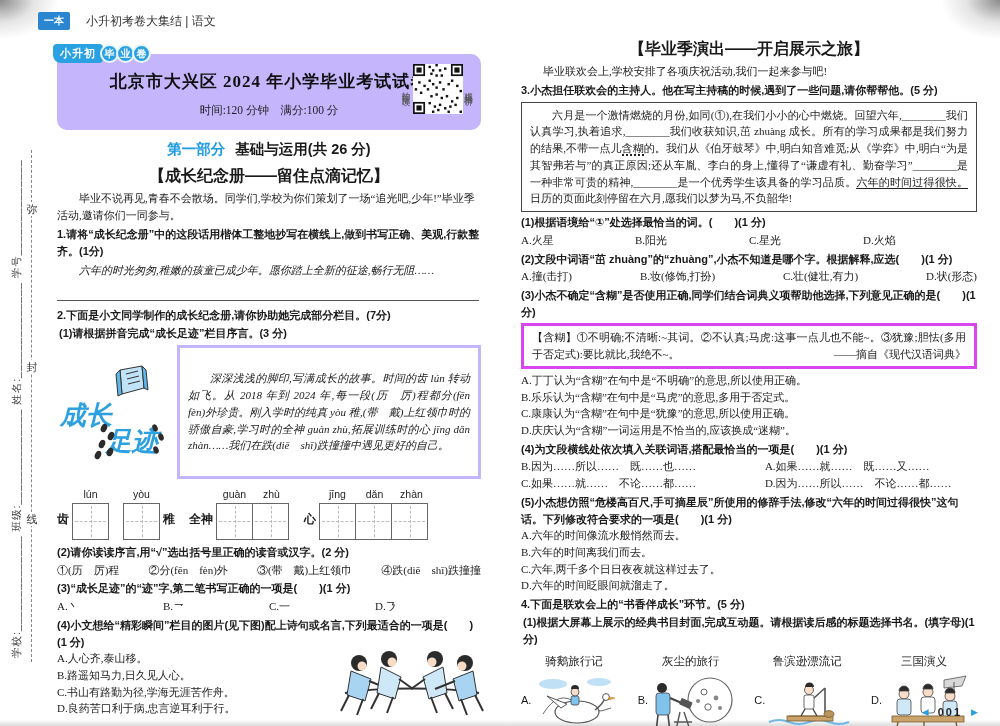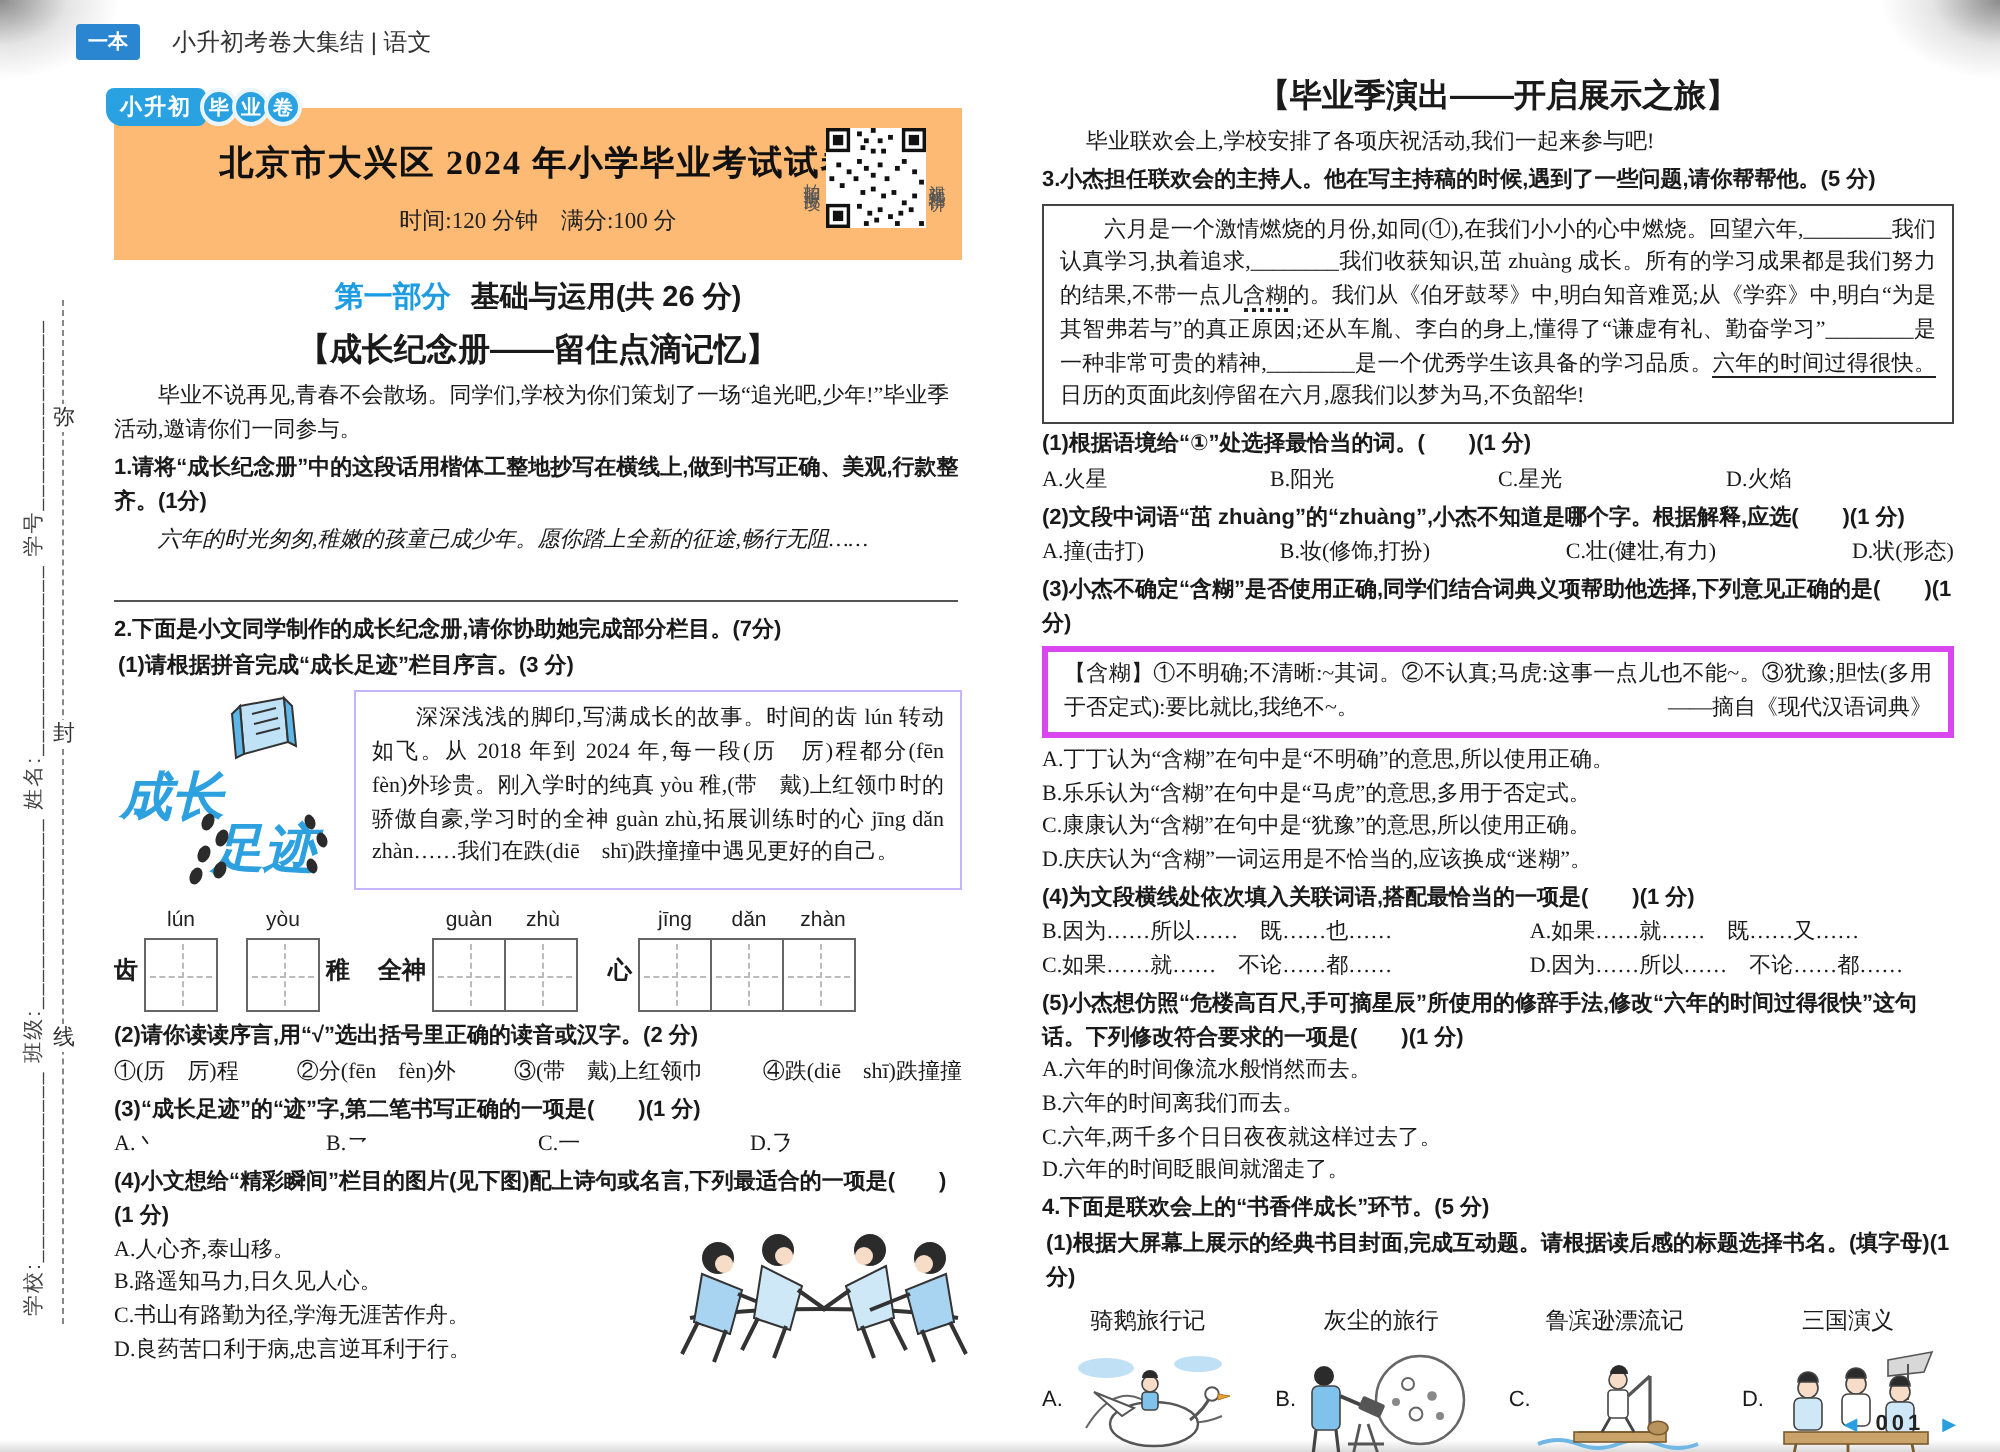--- a/index.html
+++ b/index.html
@@ -14,21 +14,21 @@
   
   .brand { position:absolute; left:38px; top:12px; display:flex; align-items:flex-end; gap:16px; font-size:12px; color:#333; }
   .brand-logo { background:#2a86d1; color:#fff; font-size:10px; font-weight:bold; padding:2px 6px; border-radius:2px; }
 
   
   .seal-line { position:absolute; left:31px; top:150px; height:512px; border-left:1px dashed #888; }
   .seal-char { position:absolute; left:25px; width:14px; font-size:11px; color:#333; background:#fff; text-align:center; line-height:14px; }
   .student-info { position:absolute; left:10px; top:658px; width:508px; font-size:10.5px; color:#444; letter-spacing:1px; transform:rotate(-90deg); transform-origin:0 0; white-space:nowrap; }
 
   
-  .panel { position:absolute; left:57px; top:54px; width:424px; height:76px; background:#fdba74; border-radius:0; }
+  .panel { position:absolute; left:57px; top:54px; width:424px; height:76px; background:#c4b5fd; border-radius:10px; }
   .badge { position:absolute; left:-4px; top:-10px; display:flex; align-items:center; }
   .badge-pill { background:#2aa2e2; color:#fff; font-size:11px; font-weight:bold; padding:2px 7px; border-radius:4px 4px 4px 8px; letter-spacing:1px; }
   .badge-circle { width:19px; height:19px; border-radius:50%; background:#2aa2e2; border:2px solid #eaf5fc; color:#fff; font-size:10px; font-weight:bold; display:flex; align-items:center; justify-content:center; margin-left:-3px; }
   .panel-title { text-align:center; padding-top:16px; font-size:17px; font-weight:bold; color:#111; letter-spacing:1px; font-family:"Liberation Serif","DejaVu Serif",serif; }
   .panel-sub { text-align:center; margin-top:10px; font-size:11.5px; color:#222; font-family:"Liberation Serif","DejaVu Serif",serif; }
   .qr-wrap { position:absolute; right:8px; top:10px; display:flex; align-items:center; gap:2px; }
   .qr-label { writing-mode:vertical-rl; font-size:8.5px; color:#555; letter-spacing:2px; line-height:1; }
 
   
   .col { position:absolute; font-size:11px; line-height:1.52; font-family:"Liberation Serif","DejaVu Serif",serif; }
@@ -40,21 +40,21 @@
   .block-title { text-align:center; font-size:16px; font-weight:bold; font-family:"Liberation Sans","DejaVu Sans",sans-serif; margin:3px 0 2px; }
   .indent { text-indent:2em; }
   .stem { font-weight:bold; font-family:"Liberation Sans","DejaVu Sans",sans-serif; margin-top:2px; }
   .sub { margin-left:2px; margin-top:1px; }
   .kai-sample { font-style:italic; text-indent:2em; margin-top:3px; }
   .ans-line { height:16px; border-bottom:1.3px solid #555; margin:6px 2px 6px 0; }
 
   
   .q21-row { display:flex; gap:8px; margin-top:4px; align-items:stretch; }
   .growth-art { width:112px; flex:none; display:flex; align-items:center; justify-content:center; }
-  .passage-box { flex:1; border:1px solid #c4b5fd; padding:5px 8px; text-align:justify; }
+  .passage-box { flex:1; border:3px solid #c4b5fd; padding:22px 8px; text-align:justify;font-style:italic; }
   .passage-box p { text-indent:2em; }
 
   
   .grids-row { display:flex; gap:14px; margin:8px 0 4px; align-items:flex-end; }
   .grid-group { display:flex; align-items:flex-end; gap:3px; }
   .gchar { font-weight:bold; font-size:12px; padding-bottom:12px; }
   .plabels { display:flex; }
   .plabels span { width:37px; text-align:center; font-size:10.5px; color:#222; font-family:Liberation Sans, sans-serif; }
   .cells { display:flex; }
   .tian { width:37px; height:37px; border:1px solid #666; position:relative; background:#fff; }

